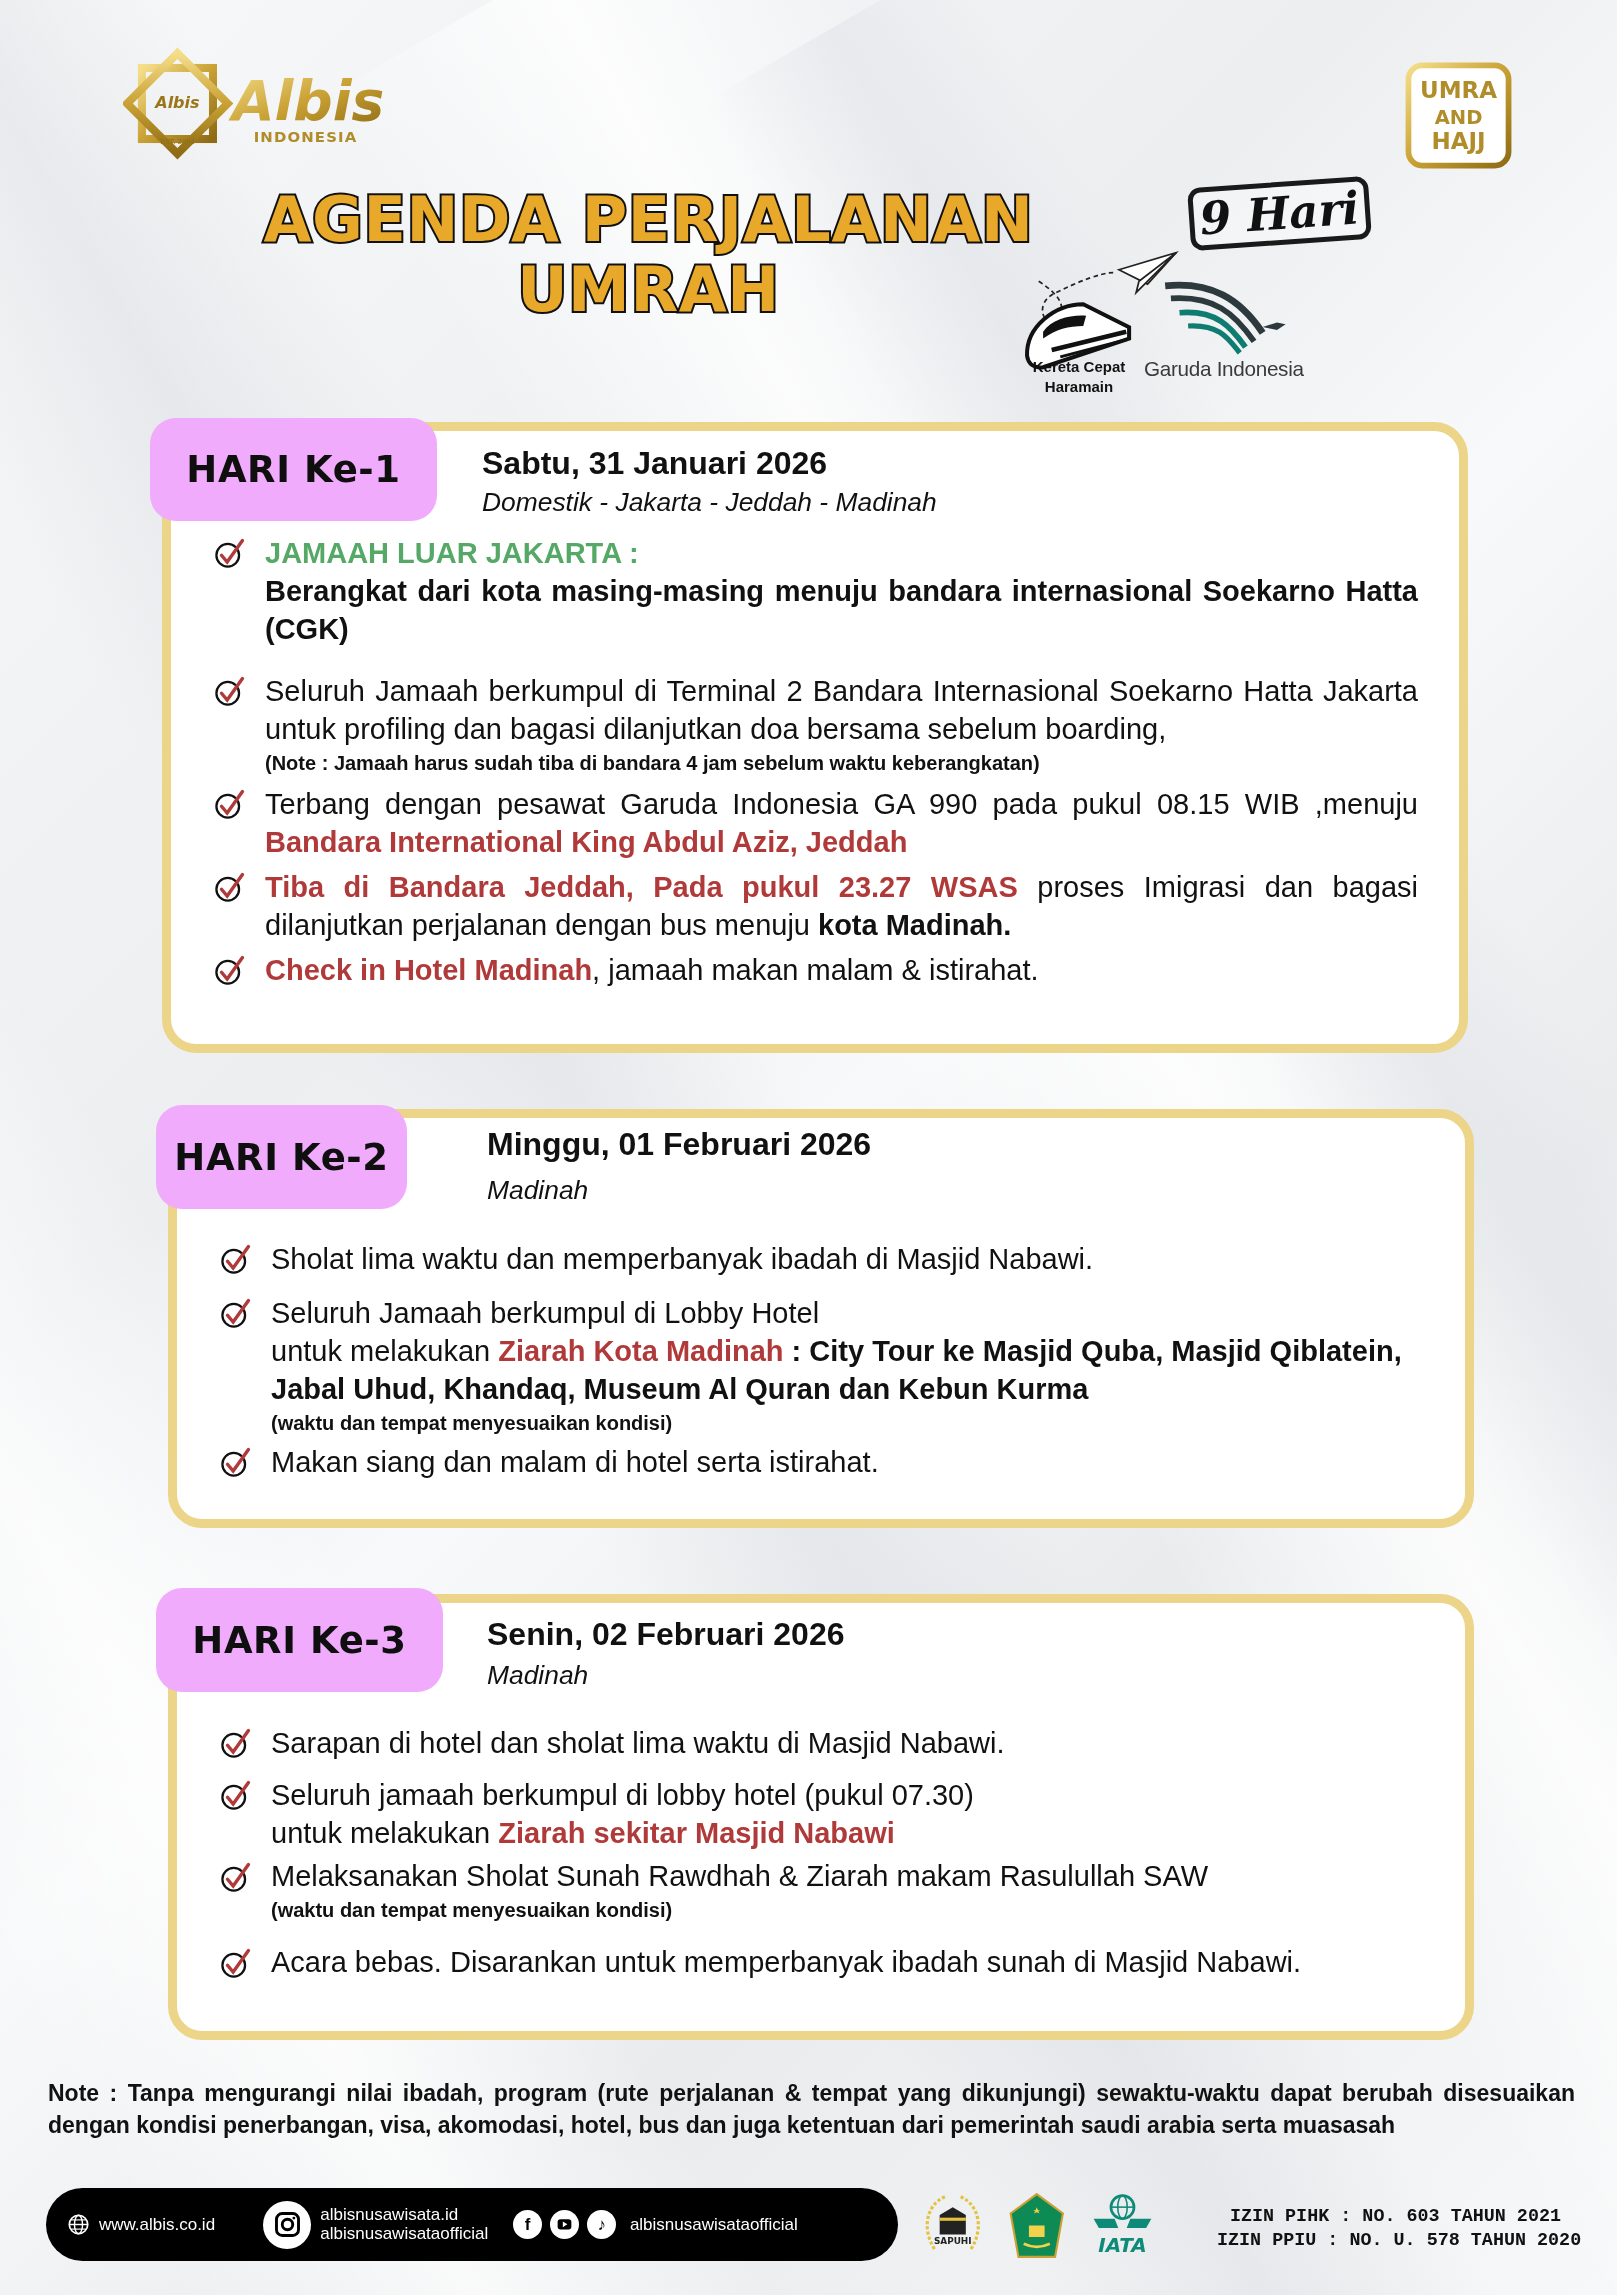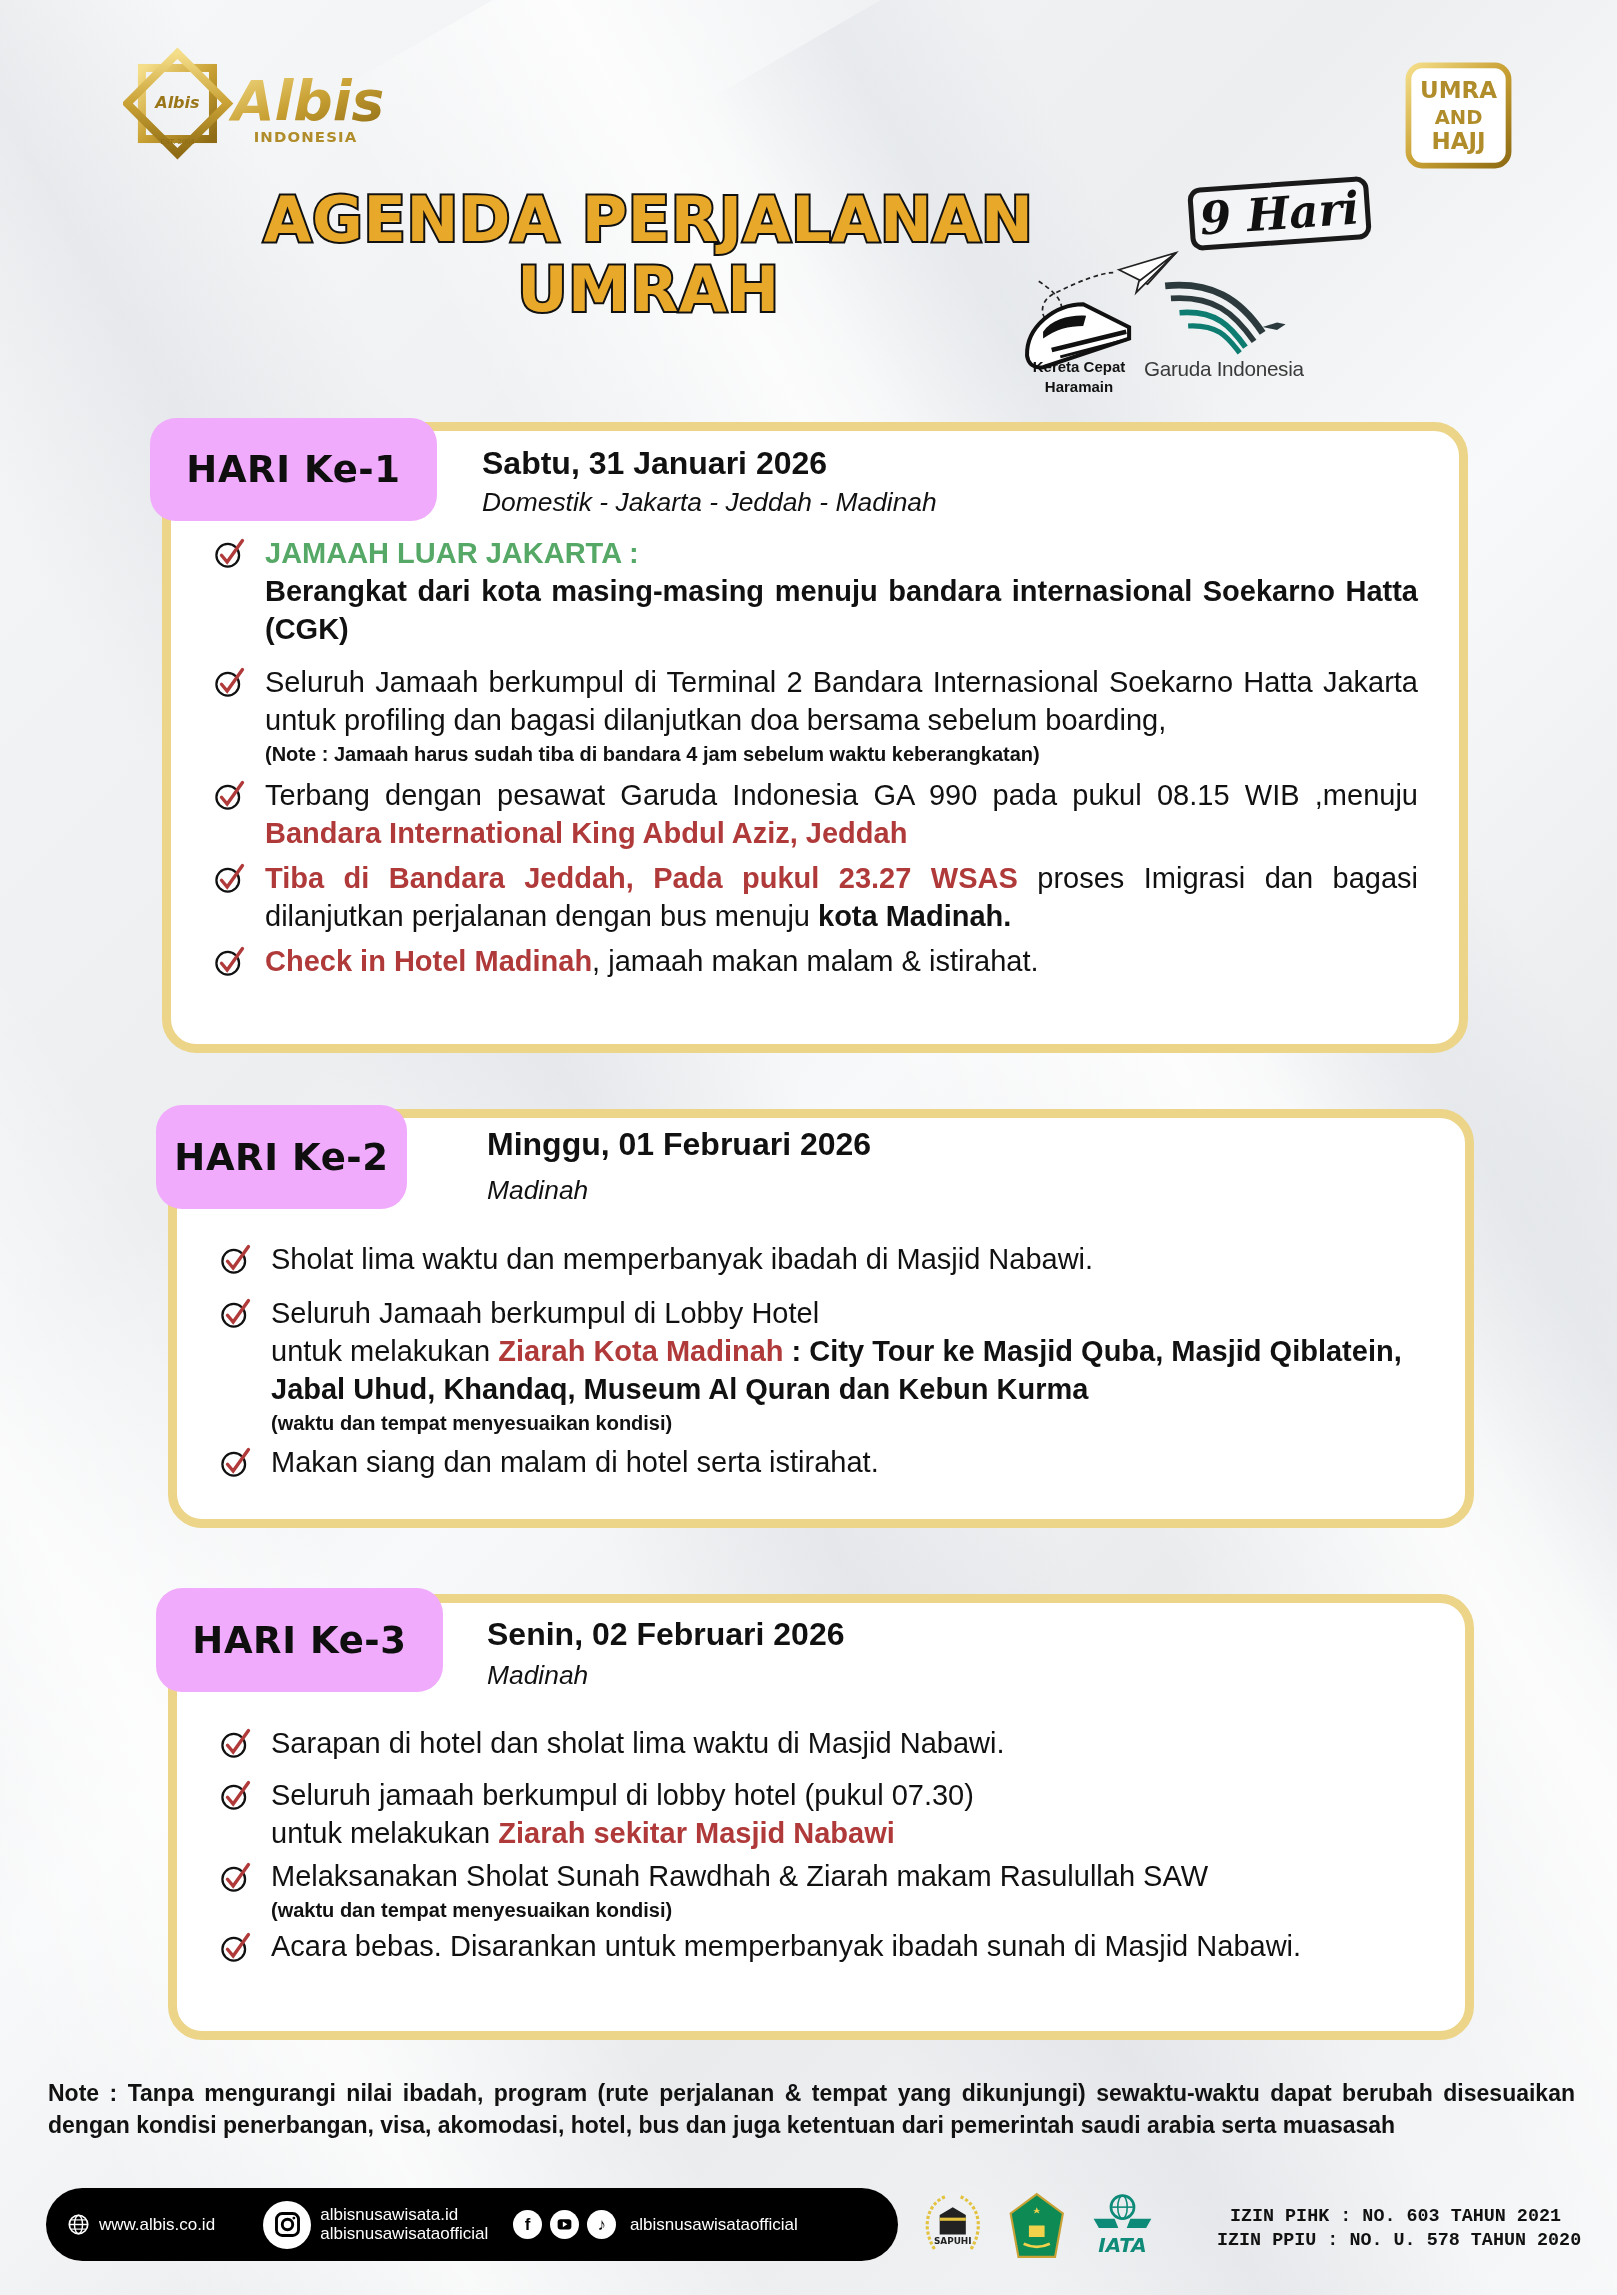--- a/index.html
+++ b/index.html
@@ -132,21 +132,21 @@
   </svg>
 </div>
 <div class="garuda-label">Garuda Indonesia</div>
 
 <div class="card" style="left:162px; top:422px; width:1306px; height:631px;"></div>
 <div class="day-badge" style="left:150px; top:418px; width:287px; height:103px;">HARI Ke-1</div>
 <div class="day-date" style="left:482px; top:445px;">Sabtu, 31 Januari 2026</div>
 <div class="day-route" style="left:482px; top:487px;">Domestik - Jakarta - Jeddah - Madinah</div>
 
 <div class="items" style="left:213px; top:534px; width:1205px;">
-  <div class="item" style="margin-bottom:15px;">
+  <div class="item" style="margin-bottom:24px;">
     <svg class="chk" viewBox="0 0 60 60">
         <circle cx="26" cy="34" r="20" fill="none" stroke="#111" stroke-width="4"></circle>
         <path d="M15 34 L 25 46 L 52 8" fill="none" stroke="#B03A3A" stroke-width="6" stroke-linecap="round"></path>
       </svg>
     <div class="green">JAMAAH LUAR JAKARTA :</div>
     <div class="b">Berangkat dari kota masing-masing menuju bandara internasional Soekarno Hatta (CGK)</div>
   </div>
   <div class="item" style="margin-bottom:6.9px;">
     <svg class="chk" viewBox="0 0 60 60">
         <circle cx="26" cy="34" r="20" fill="none" stroke="#111" stroke-width="4"></circle>
@@ -223,21 +223,21 @@
     <span>Sarapan di hotel dan sholat lima waktu di Masjid Nabawi.</span>
   </div>
   <div class="item" style="margin-bottom:5.7px; text-align:left;">
     <svg class="chk" viewBox="0 0 60 60">
         <circle cx="26" cy="34" r="20" fill="none" stroke="#111" stroke-width="4"></circle>
         <path d="M15 34 L 25 46 L 52 8" fill="none" stroke="#B03A3A" stroke-width="6" stroke-linecap="round"></path>
       </svg>
     <div>Seluruh jamaah berkumpul di lobby hotel (pukul 07.30)</div>
     <span>untuk melakukan </span><span class="red">Ziarah sekitar Masjid Nabawi</span>
   </div>
-  <div class="item" style="margin-bottom:2px; text-align:left;">
+  <div class="item" style="margin-bottom:18px; text-align:left;">
     <svg class="chk" viewBox="0 0 60 60">
         <circle cx="26" cy="34" r="20" fill="none" stroke="#111" stroke-width="4"></circle>
         <path d="M15 34 L 25 46 L 52 8" fill="none" stroke="#B03A3A" stroke-width="6" stroke-linecap="round"></path>
       </svg>
     <span>Melaksanakan Sholat Sunah Rawdhah &amp; Ziarah makam Rasulullah SAW</span>
     <span class="note">(waktu dan tempat menyesuaikan kondisi)</span>
   </div>
   <div class="item">
     <svg class="chk" viewBox="0 0 60 60">
         <circle cx="26" cy="34" r="20" fill="none" stroke="#111" stroke-width="4"></circle>

